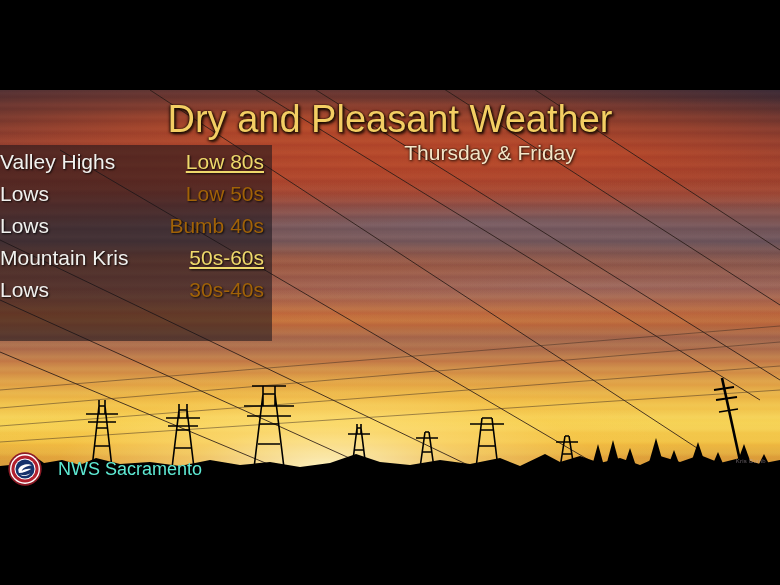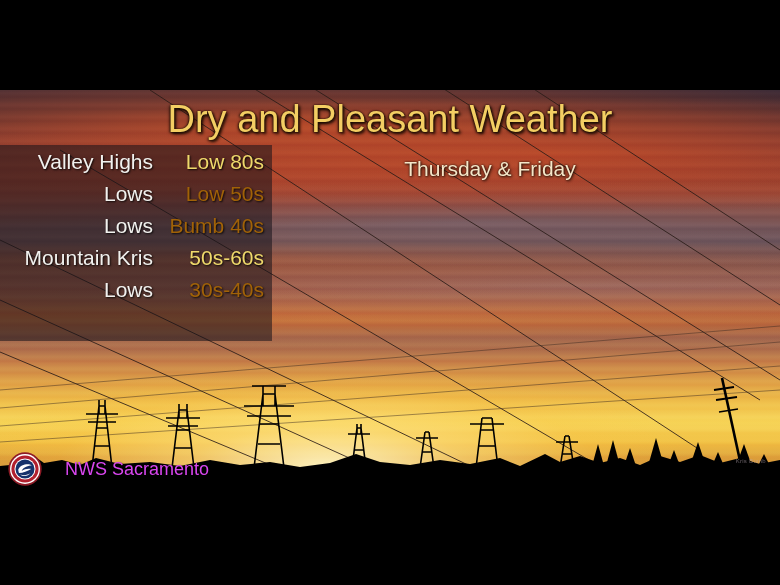--- a/index.html
+++ b/index.html
@@ -160,76 +160,74 @@
     top: 141px;
     width: 200px;
     text-align: center;
     z-index: 20;
     font-size: 21px;
     color: #F5E6C8;
     text-shadow:
       0 0 2px rgba(20,10,0,0.9),
       1px 1px 3px rgba(20,10,0,0.9);
     white-space: nowrap;
-    margin-top: 16px;
   }
 
   
   #forecast {
     position: absolute;
     left: 0;
     top: 150px;
     width: 272px;
     z-index: 22;
   }
   .frow {
     display: flex;
     align-items: baseline;
     height: 32px;
   }
   .flabel {
     width: 165px;
-    text-align: right;
     padding-right: 12px;
     box-sizing: border-box;
     font-size: 21px;
     color: #F1F1EE;
     white-space: nowrap;
     text-shadow: 1px 1px 2px rgba(0,0,0,0.85);
   }
   .fvalue {
     width: 107px;
     text-align: right;
     padding-right: 8px;
     box-sizing: border-box;
     font-size: 21px;
     white-space: nowrap;
     text-shadow: 1px 1px 2px rgba(0,0,0,0.85);
   }
-  .fvalue.high { color: #EFD96B; }
+  .fvalue.high { color: #EFD96B; text-decoration: underline; }
   .fvalue.low  { color: #a16207; }
 
   
   #footer {
     position: absolute;
     left: 8px;
     top: 452px;
     display: flex;
     align-items: center;
     z-index: 30;
   }
   #nws-seal {
     width: 34px;
     height: 34px;
     flex: 0 0 34px;
   }
   #footer-label {
-    margin-left: 23px;
+    margin-left: 16px;
     font-size: 18px;
-    color: #d946ef;
+    color: #5eead4;
     white-space: nowrap;
     text-shadow: 1px 1px 2px rgba(0,0,0,0.9);
   }
 
   
   #credit {
     position: absolute;
     right: 14px;
     top: 458px;
     z-index: 30;

